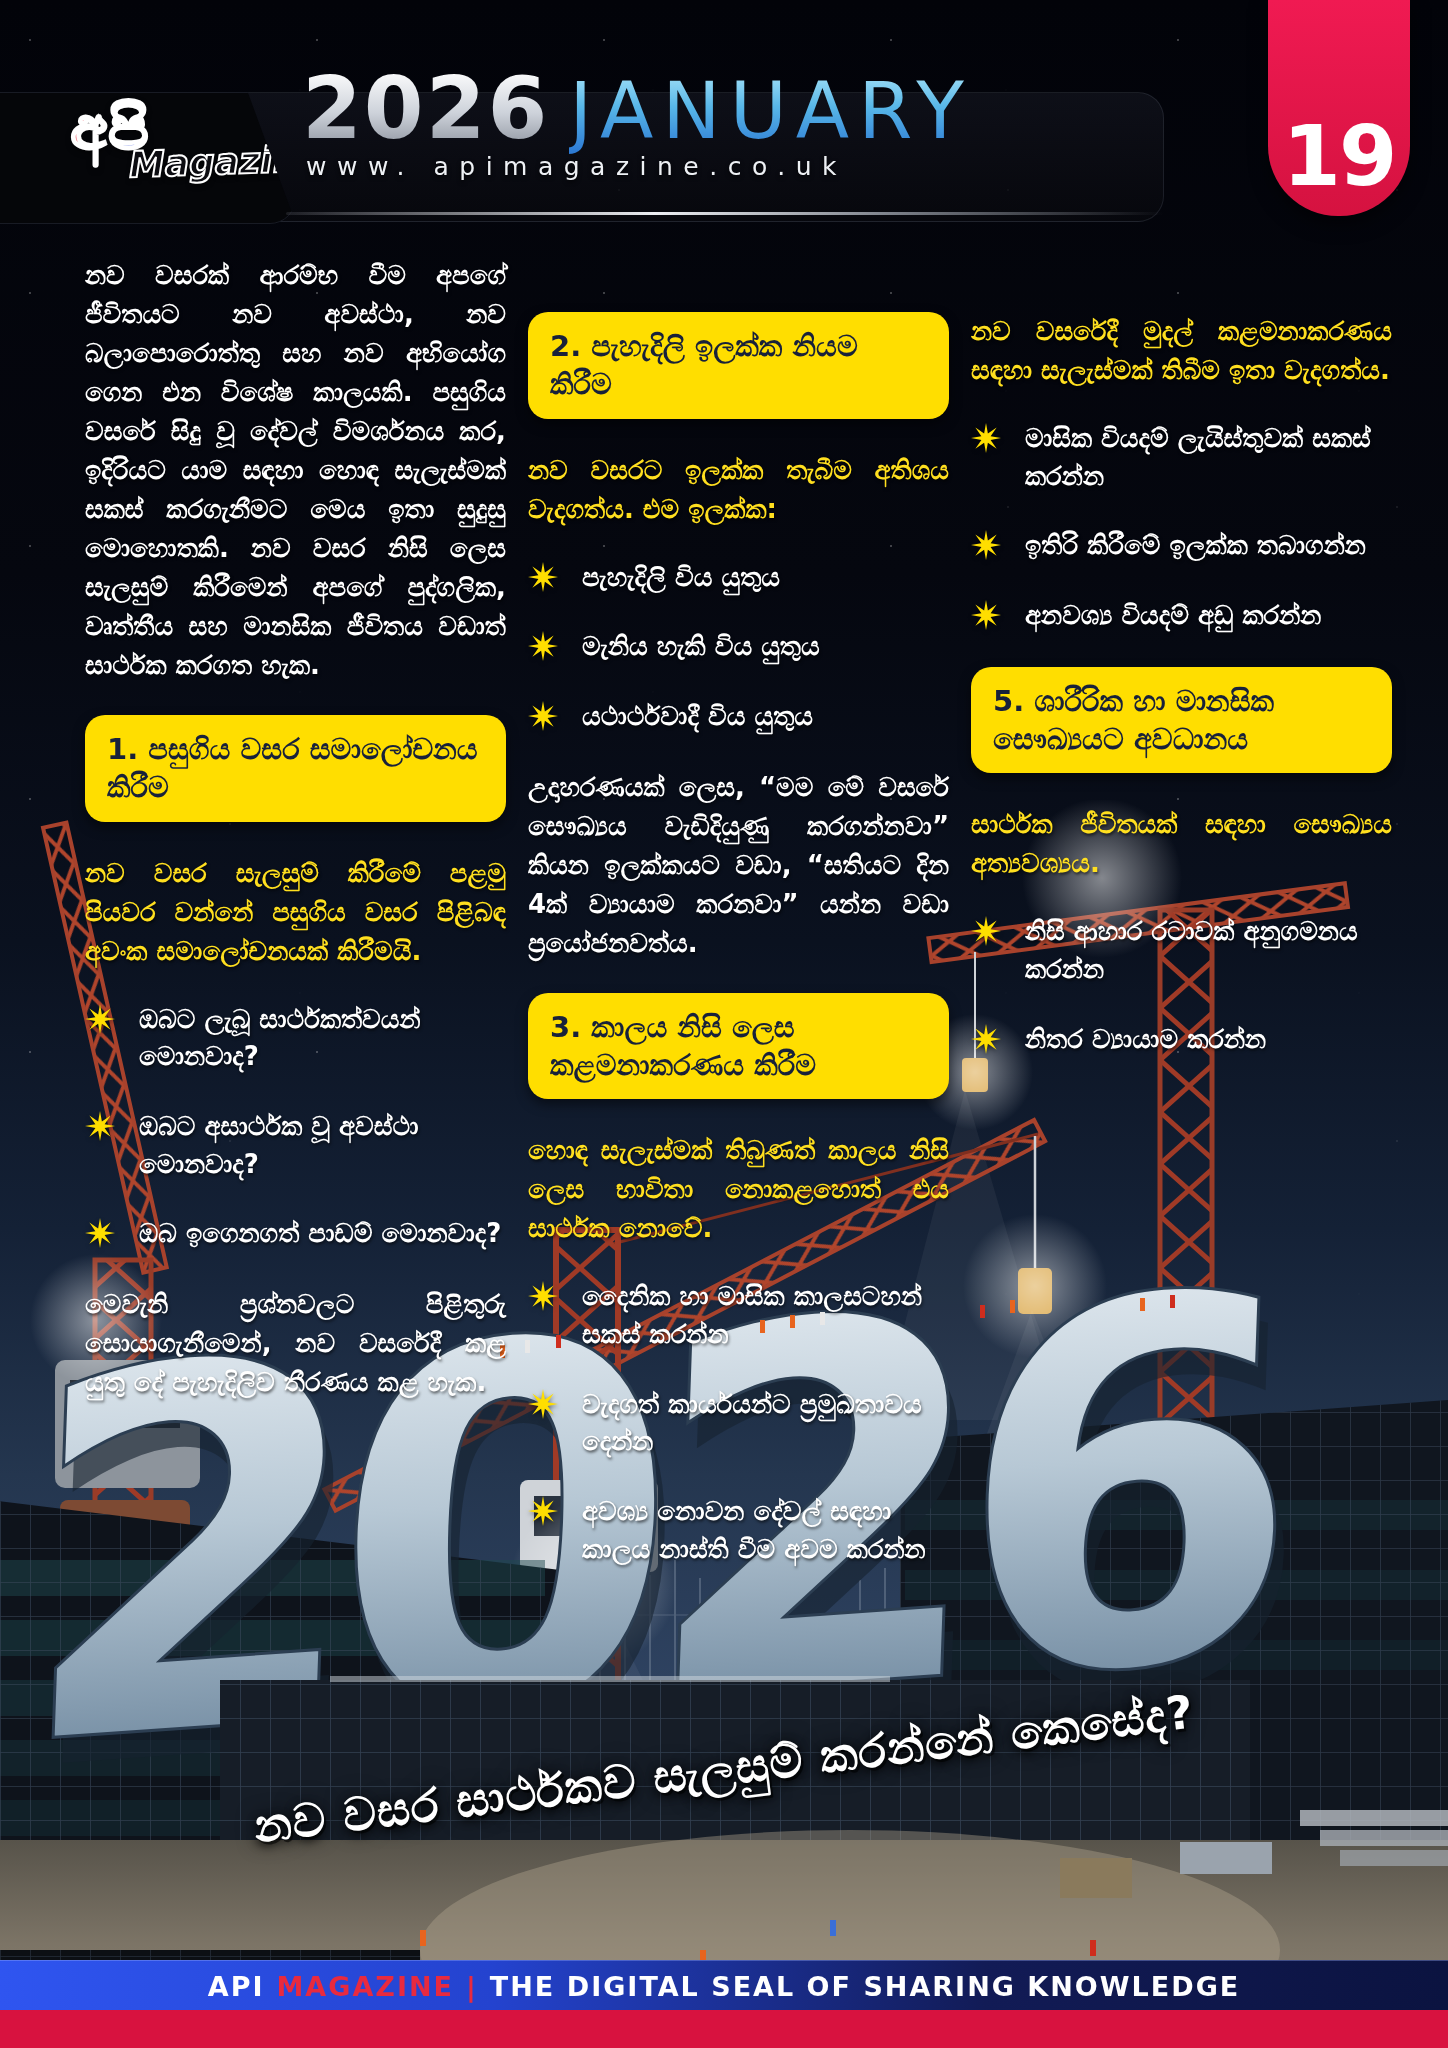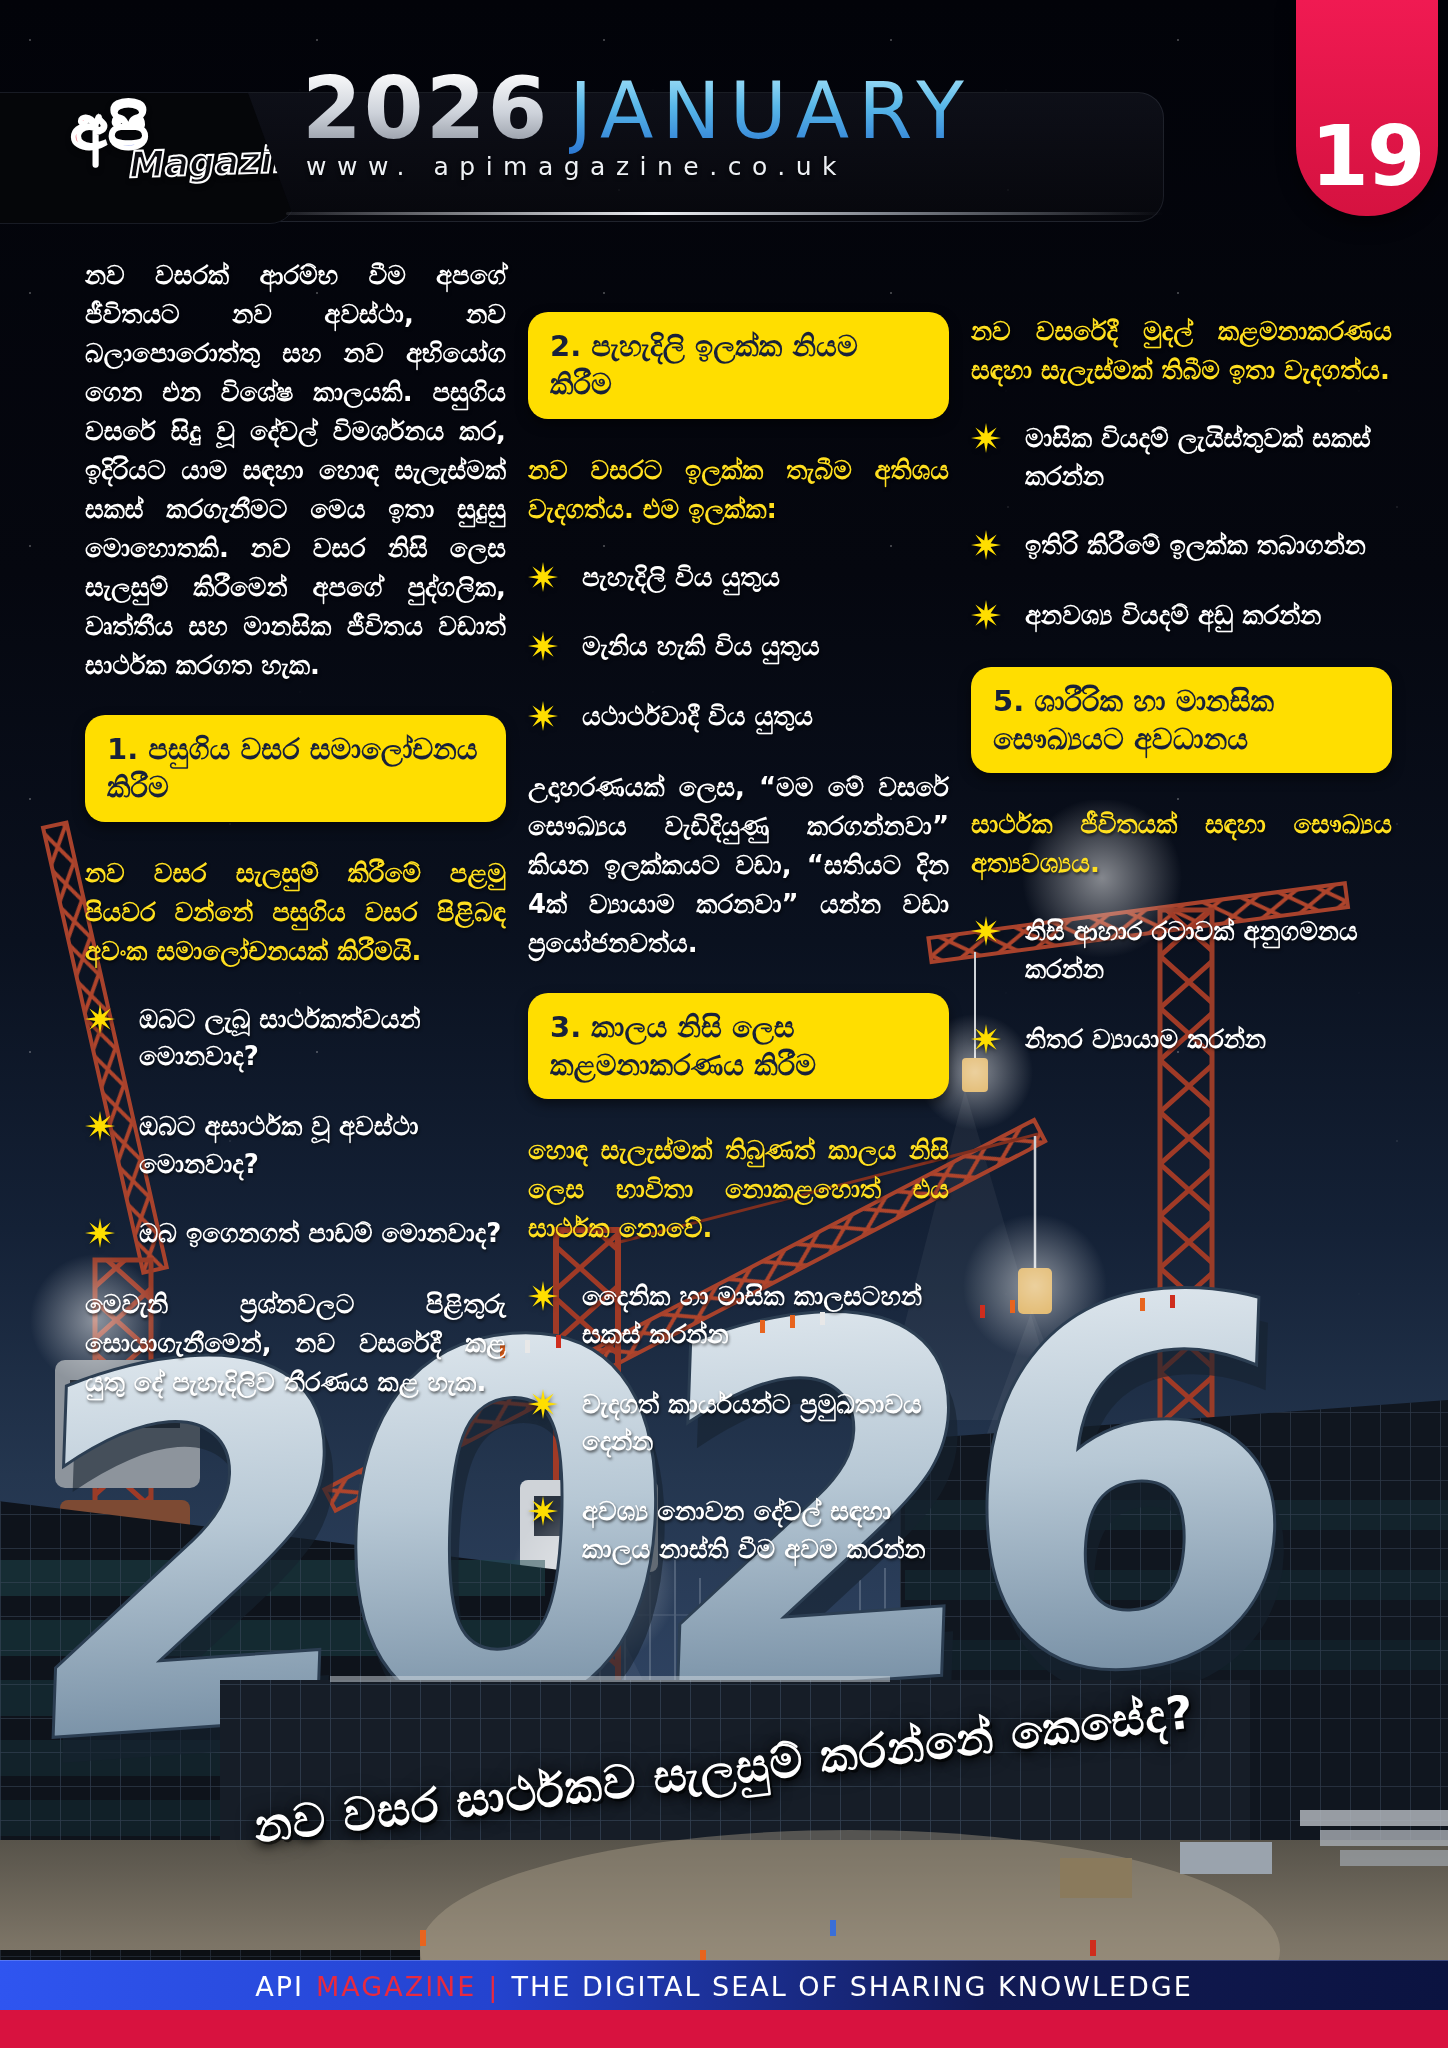--- a/index.html
+++ b/index.html
@@ -56,21 +56,21 @@
     letter-spacing:10.5px;color:#eef1f5;text-shadow:0 2px 4px rgba(0,0,0,.8);
   }
   .header-line{
     position:absolute;left:286px;top:212px;width:878px;height:3px;border-radius:2px;
     background:linear-gradient(90deg,rgba(90,92,102,.25),#eceef2 42%,#80858e 68%,rgba(8,9,12,0));
   }
   .page-tab{
     position:absolute;left:1268px;top:0;width:142px;height:216px;
     background:linear-gradient(180deg,#f01a52 0%,#d51240 100%);
     border-radius:0 0 70px 70px;box-shadow:0 8px 18px rgba(0,0,0,.55);
-    display:flex;align-items:flex-end;justify-content:center;padding-bottom:18px;box-sizing:border-box;margin-left:28px;
+    display:flex;align-items:flex-end;justify-content:center;padding-bottom:18px;box-sizing:border-box;
   }
   .page-tab span{font-size:84px;font-weight:bold;color:#fff;line-height:1;letter-spacing:-2px;}
   
   .columns{position:absolute;left:85px;top:240px;width:1308px;display:flex;gap:22px;z-index:5;}
   .col{width:421px;box-sizing:border-box;margin-top:16px;}
   .col.pad{padding-top:56px;}
   .body-text{
     color:#ffffff;font-size:26px;font-weight:bold;line-height:1.5;text-align:justify;
     text-shadow:1px 2px 3px rgba(0,0,0,.6);margin:0 0 30px;
   }
@@ -95,21 +95,21 @@
     position:absolute;left:50%;top:1742px;transform:translateX(-50%) rotate(-7deg);
     white-space:nowrap;z-index:6;
     font-size:46px;font-weight:bold;color:#fff;letter-spacing:1px;
     text-shadow:0 3px 10px rgba(0,0,0,.95),0 0 20px rgba(0,0,0,.8),2px 3px 0 rgba(0,0,0,.55);
   }
   
   .footer-blue{
     position:absolute;left:0;top:1960px;width:1448px;height:50px;z-index:7;
     background:linear-gradient(90deg,#2f55f0 0%,#2443cf 34%,#121b56 68%,#0b1340 100%);
     display:flex;align-items:center;justify-content:center;gap:12px;
-    font-size:27px;font-weight:normal;letter-spacing:2px;color:#fff;
+    font-size:27px;font-weight:bold;letter-spacing:2px;color:#fff;
     border-top:1px solid rgba(160,180,255,.35);
   }
   .footer-blue .red{color:#e82a3f;}
   .footer-red{position:absolute;left:0;top:2010px;width:1448px;height:38px;background:#d8123f;z-index:7;}
 </style>
 </head>
 <body>
 
 <div class="page">
 

